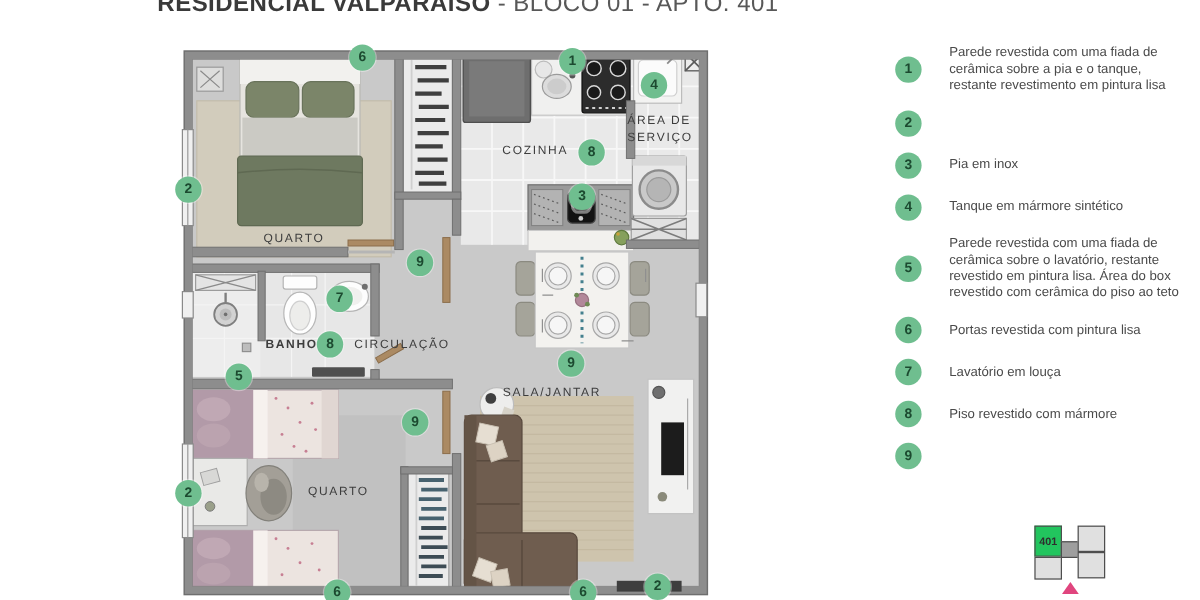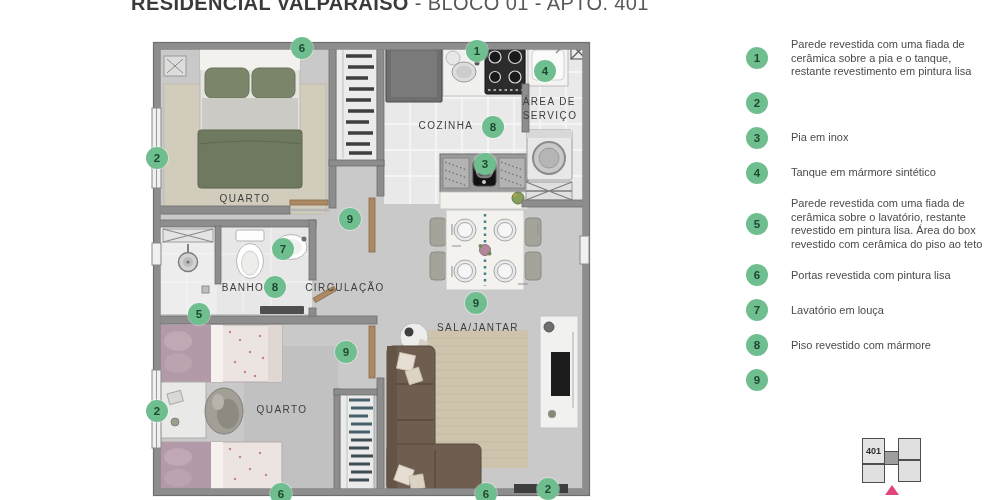--- a/index.html
+++ b/index.html
@@ -38,21 +38,21 @@
   .legend-num{
     flex:0 0 auto;width:22px;height:22px;border-radius:50%;
     background:#6fbe8f;color:#1c4a30;font-size:11.5px;font-weight:bold;
     display:flex;align-items:center;justify-content:center;
   }
   .legend-text{font-size:11px;color:#4a4a4a;line-height:1.24;white-space:pre-line;margin-left:13px;}
   
   .keyplan{position:absolute;left:856px;top:436px;width:76px;height:56px;}
   .kp-cell{position:absolute;box-sizing:border-box;border:1.5px solid #4e4e4e;background:#e0e0e0;}
   .kp-unit{
-    background:#e5e5e5;display:flex;align-items:center;justify-content:center;
+    background:#22c55e;display:flex;align-items:center;justify-content:center;
     font-size:9px;font-weight:bold;color:#2e2e2e;
   }
   .kp-core{position:absolute;box-sizing:border-box;border:1px solid #4e4e4e;background:#9e9e9e;}
   .kp-arrow{
     position:absolute;width:0;height:0;
     border-left:7px solid transparent;border-right:7px solid transparent;
     border-bottom:10px solid #e0457e;
   }
 </style>
 </head>
@@ -294,23 +294,23 @@
       <rect x="221" y="286" width="6" height="52" fill="#ab8a63" stroke="#8a6c49" stroke-width=".8"></rect>
       <rect x="366" y="444" width="54" height="9" fill="#3e3e3e"></rect>
     </g>
   </svg>
 
   <div class="overlay">
       <div class="room-label" style="left: 97px; top: 159px;">QUARTO</div>
       <div class="room-label" style="left: 298px; top: 86px;">COZINHA</div>
       <div class="room-label" style="left: 402px; top: 68px;">ÁREA DE
 SERVIÇO</div>
-      <div class="room-label" style="left: 95px; top: 248px;">BANHO</div>
-      <div class="room-label" style="left: 197px; top: 248px;">CIRCULAÇÃO</div>
-      <div class="room-label" style="left: 330px; top: 288px;">SALA/JANTAR</div>
+      <div class="room-label" style="left: 95px; top: 248px; font-weight: bold;">BANHO</div>
+      <div class="room-label" style="left: 187px; top: 248px;">CIRCULAÇÃO</div>
+      <div class="room-label" style="left: 312px; top: 288px;">SALA/JANTAR</div>
       <div class="room-label" style="left: 134px; top: 370px;">QUARTO</div>
       <div class="marker" style="left: 154px; top: 8px;">6</div>
       <div class="marker" style="left: 329px; top: 11px;">1</div>
       <div class="marker" style="left: 397px; top: 31px;">4</div>
       <div class="marker" style="left: 9px; top: 118px;">2</div>
       <div class="marker" style="left: 345px; top: 87px;">8</div>
       <div class="marker" style="left: 337px; top: 124px;">3</div>
       <div class="marker" style="left: 202px; top: 179px;">9</div>
       <div class="marker" style="left: 135px; top: 209px;">7</div>
       <div class="marker" style="left: 127px; top: 247px;">8</div>

